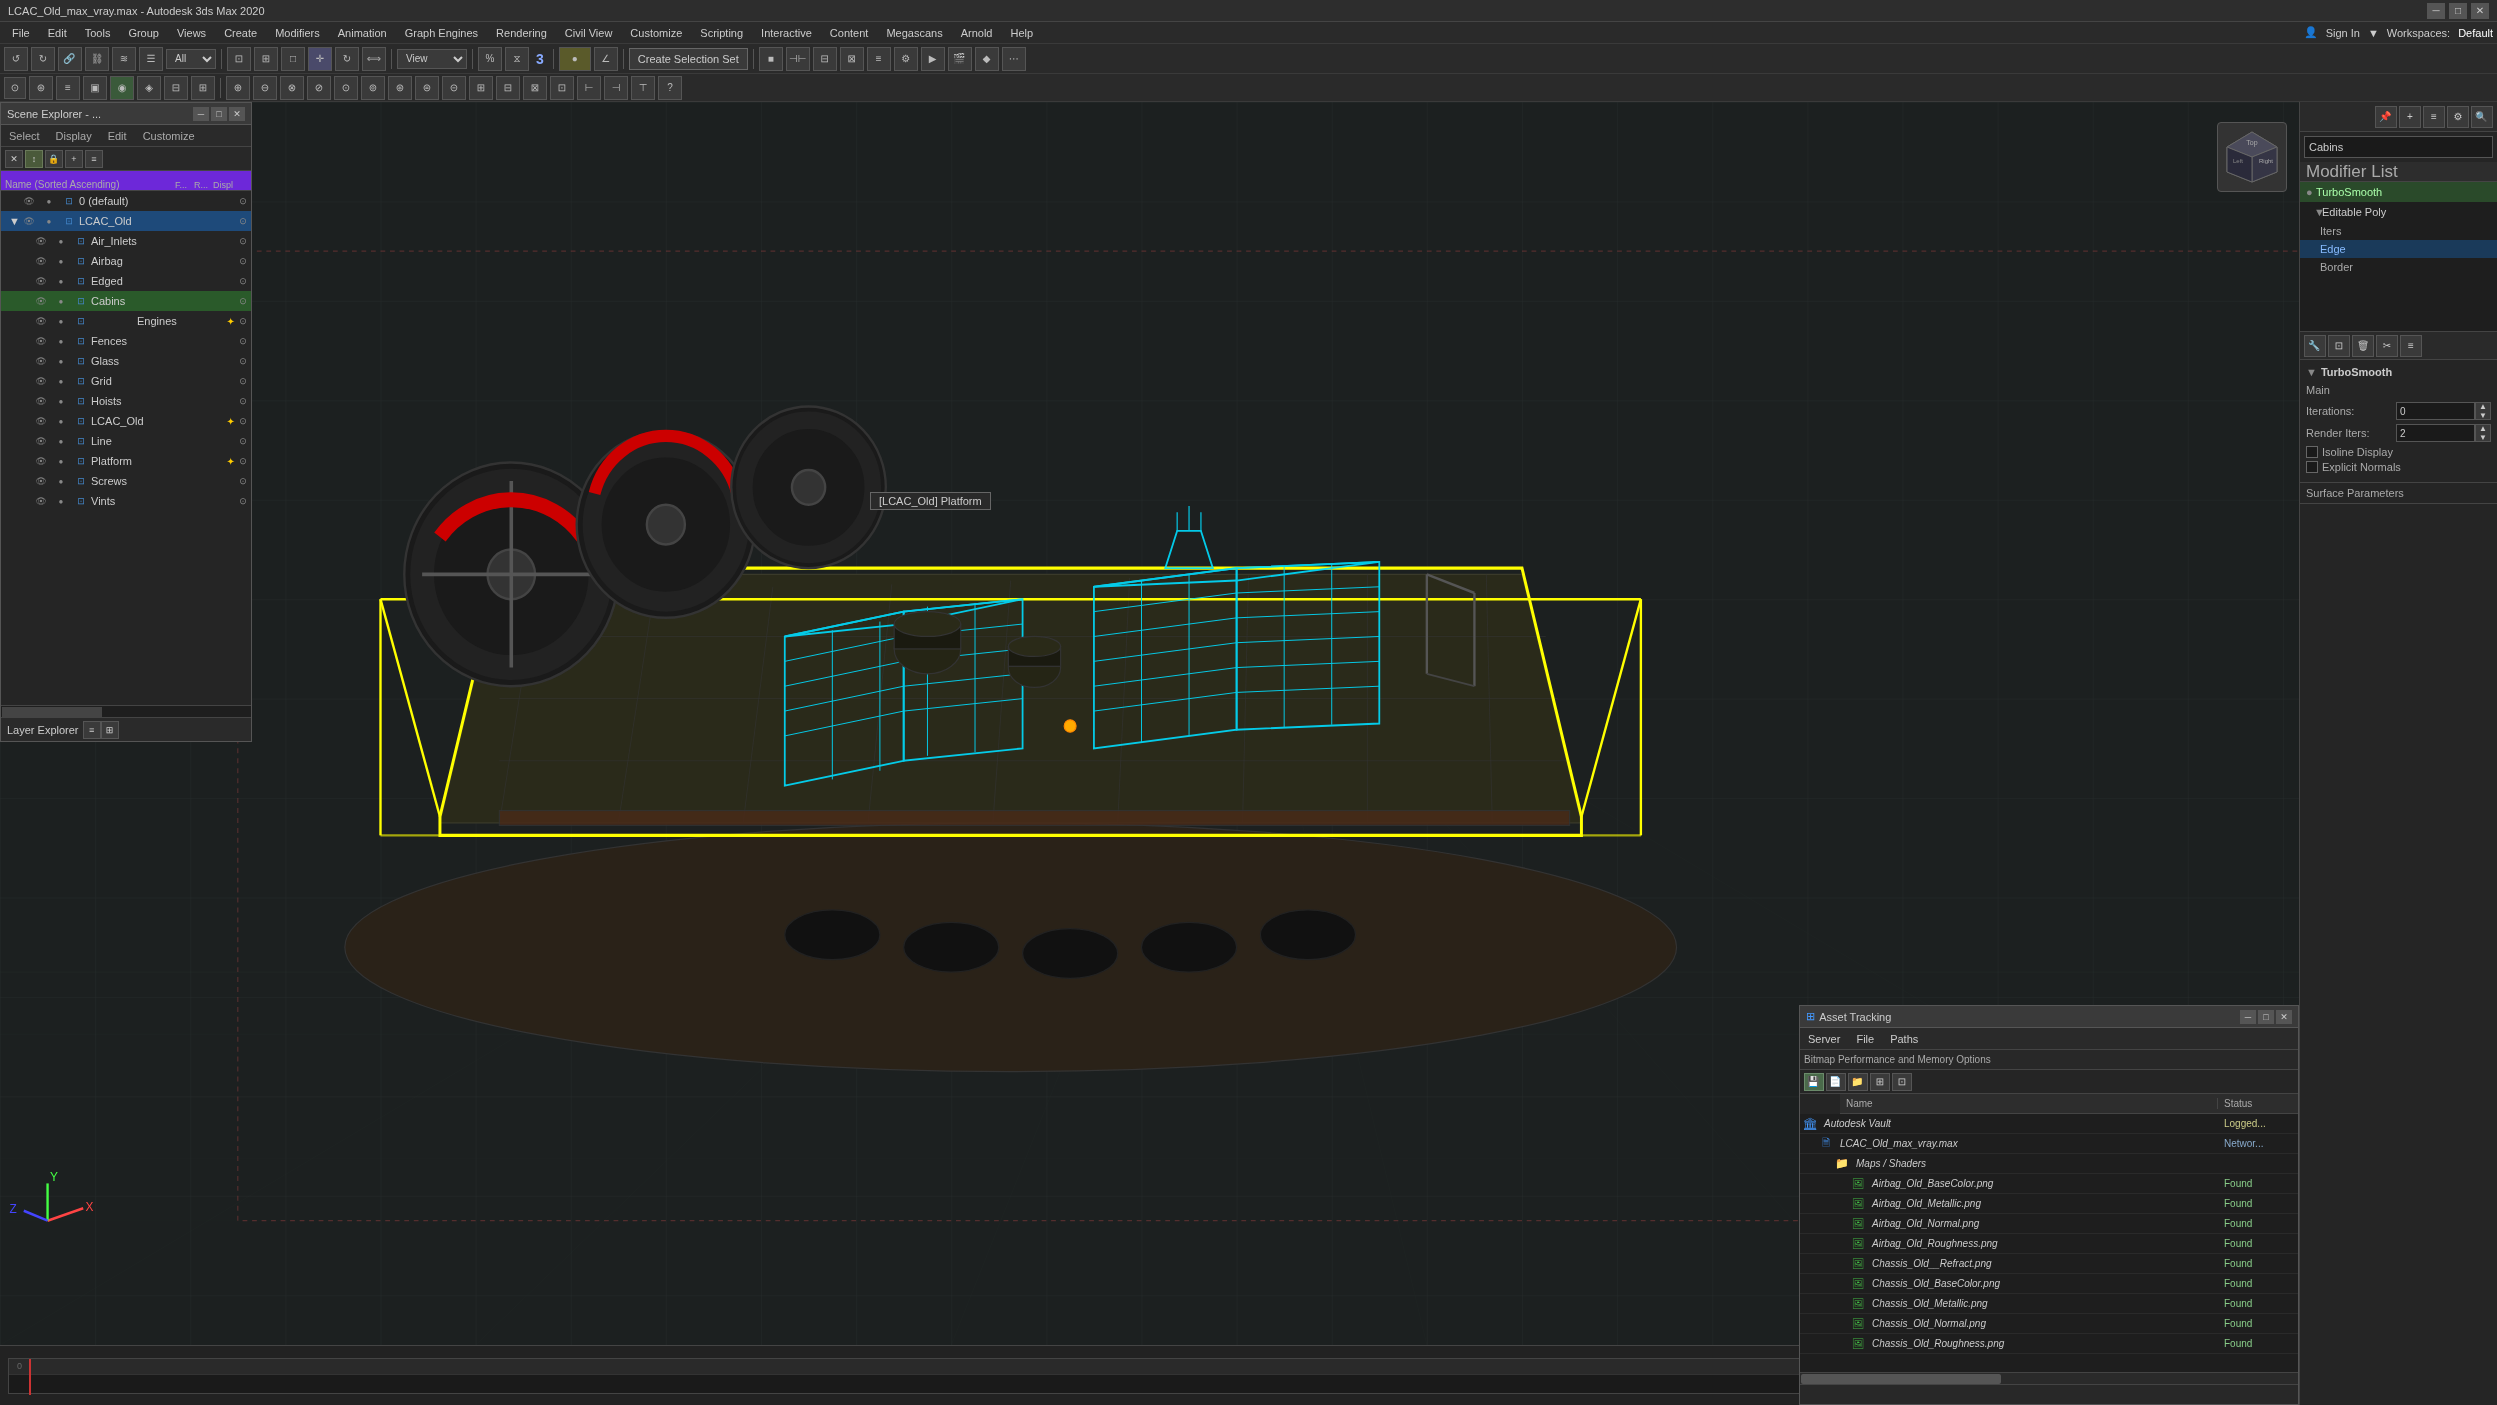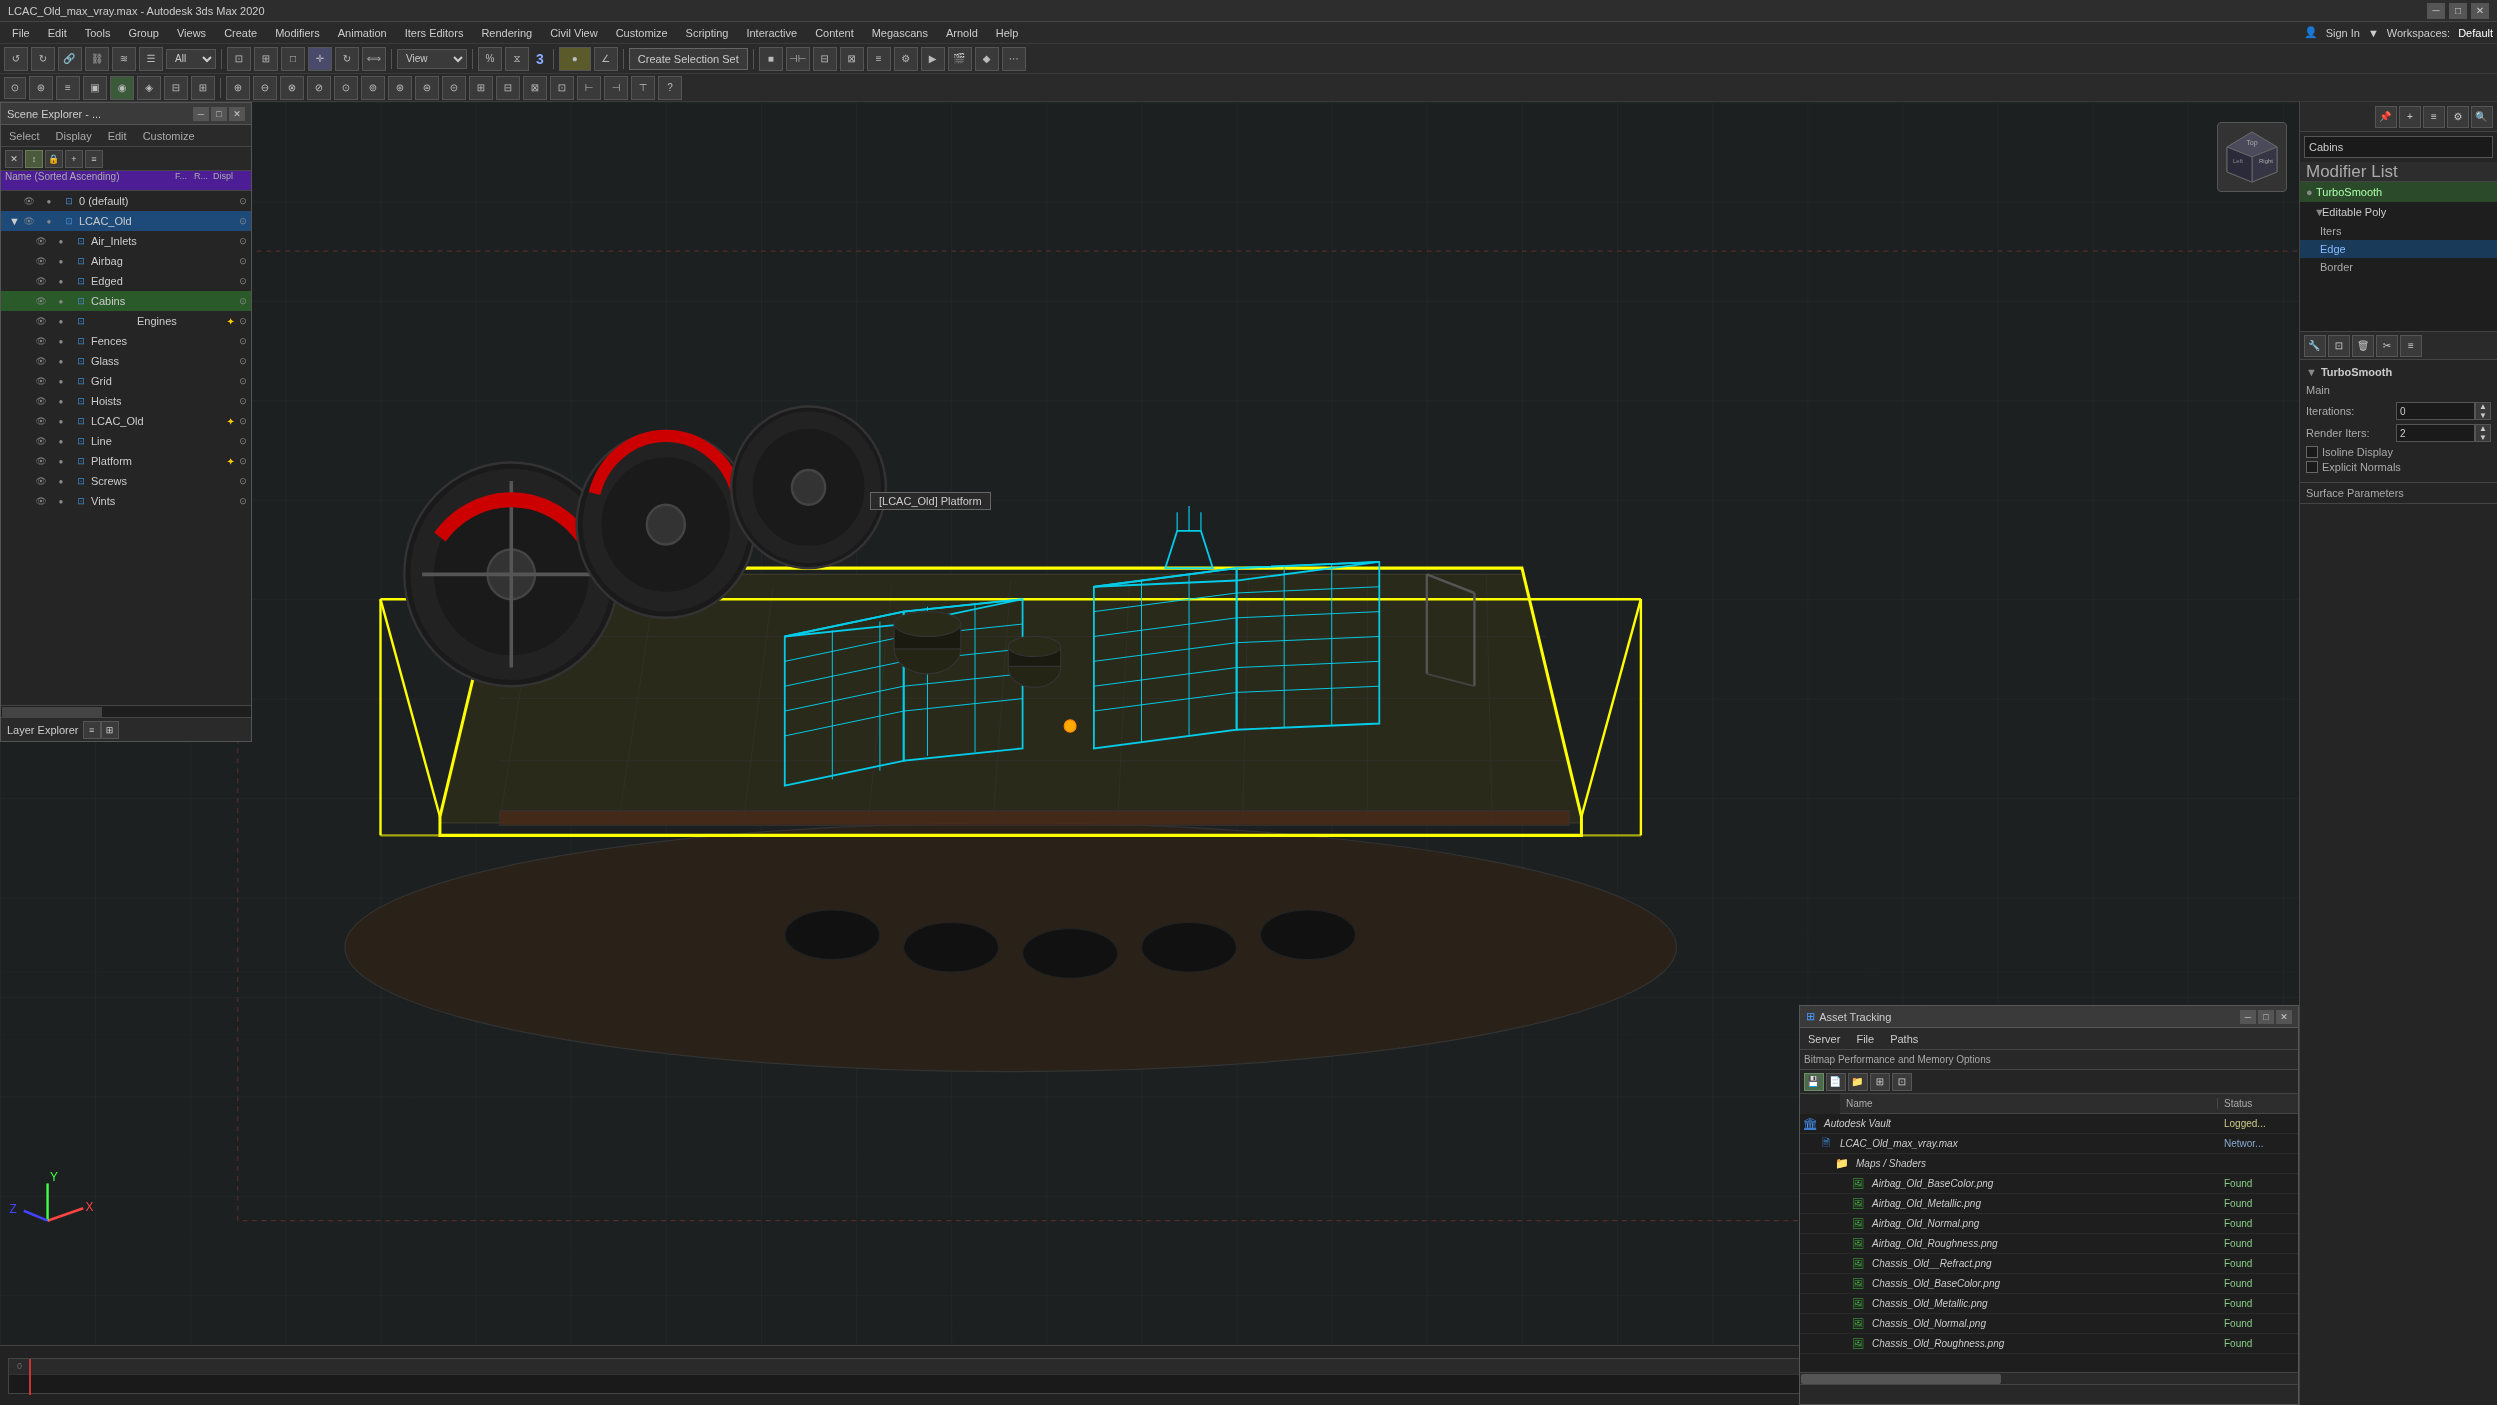--- a/index.html
+++ b/index.html
@@ -159,23 +159,23 @@
     .se-tool-btn {
       width: 18px; height: 18px;
       background: #3a3a3a;
       border: 1px solid #555;
       color: #ccc; font-size: 9px;
       cursor: pointer;
       display: flex; align-items: center; justify-content: center;
     }
     #se-columns {
       height: 20px;
-      background: #4c1d95;
-      display: flex;
-      align-items: flex-start;
+      background: #6d28d9;
+      display: flex;
+      align-items: flex-end;
       border-bottom: 1px solid #444;
       font-size: 10px;
       color: #aaa;
     }
     .col-name { flex: 1; padding: 0 4px; }
     .col-small { width: 20px; text-align: center; }
     #se-tree {
       flex: 1;
       overflow-y: auto;
       background: #252525;
@@ -587,21 +587,21 @@
 
 <div id="menu-bar">
   <div class="menu-item">File</div>
   <div class="menu-item">Edit</div>
   <div class="menu-item">Tools</div>
   <div class="menu-item">Group</div>
   <div class="menu-item">Views</div>
   <div class="menu-item">Create</div>
   <div class="menu-item">Modifiers</div>
   <div class="menu-item">Animation</div>
-  <div class="menu-item">Iters Editors</div>
+  <div class="menu-item">Graph Engines</div>
   <div class="menu-item">Rendering</div>
   <div class="menu-item">Civil View</div>
   <div class="menu-item">Customize</div>
   <div class="menu-item">Scripting</div>
   <div class="menu-item">Interactive</div>
   <div class="menu-item">Content</div>
   <div class="menu-item">Megascans</div>
   <div class="menu-item">Arnold</div>
   <div class="menu-item">Help</div>
   <div class="sign-in-area" style="margin-left:auto;display:flex;align-items:center;gap:8px;">

